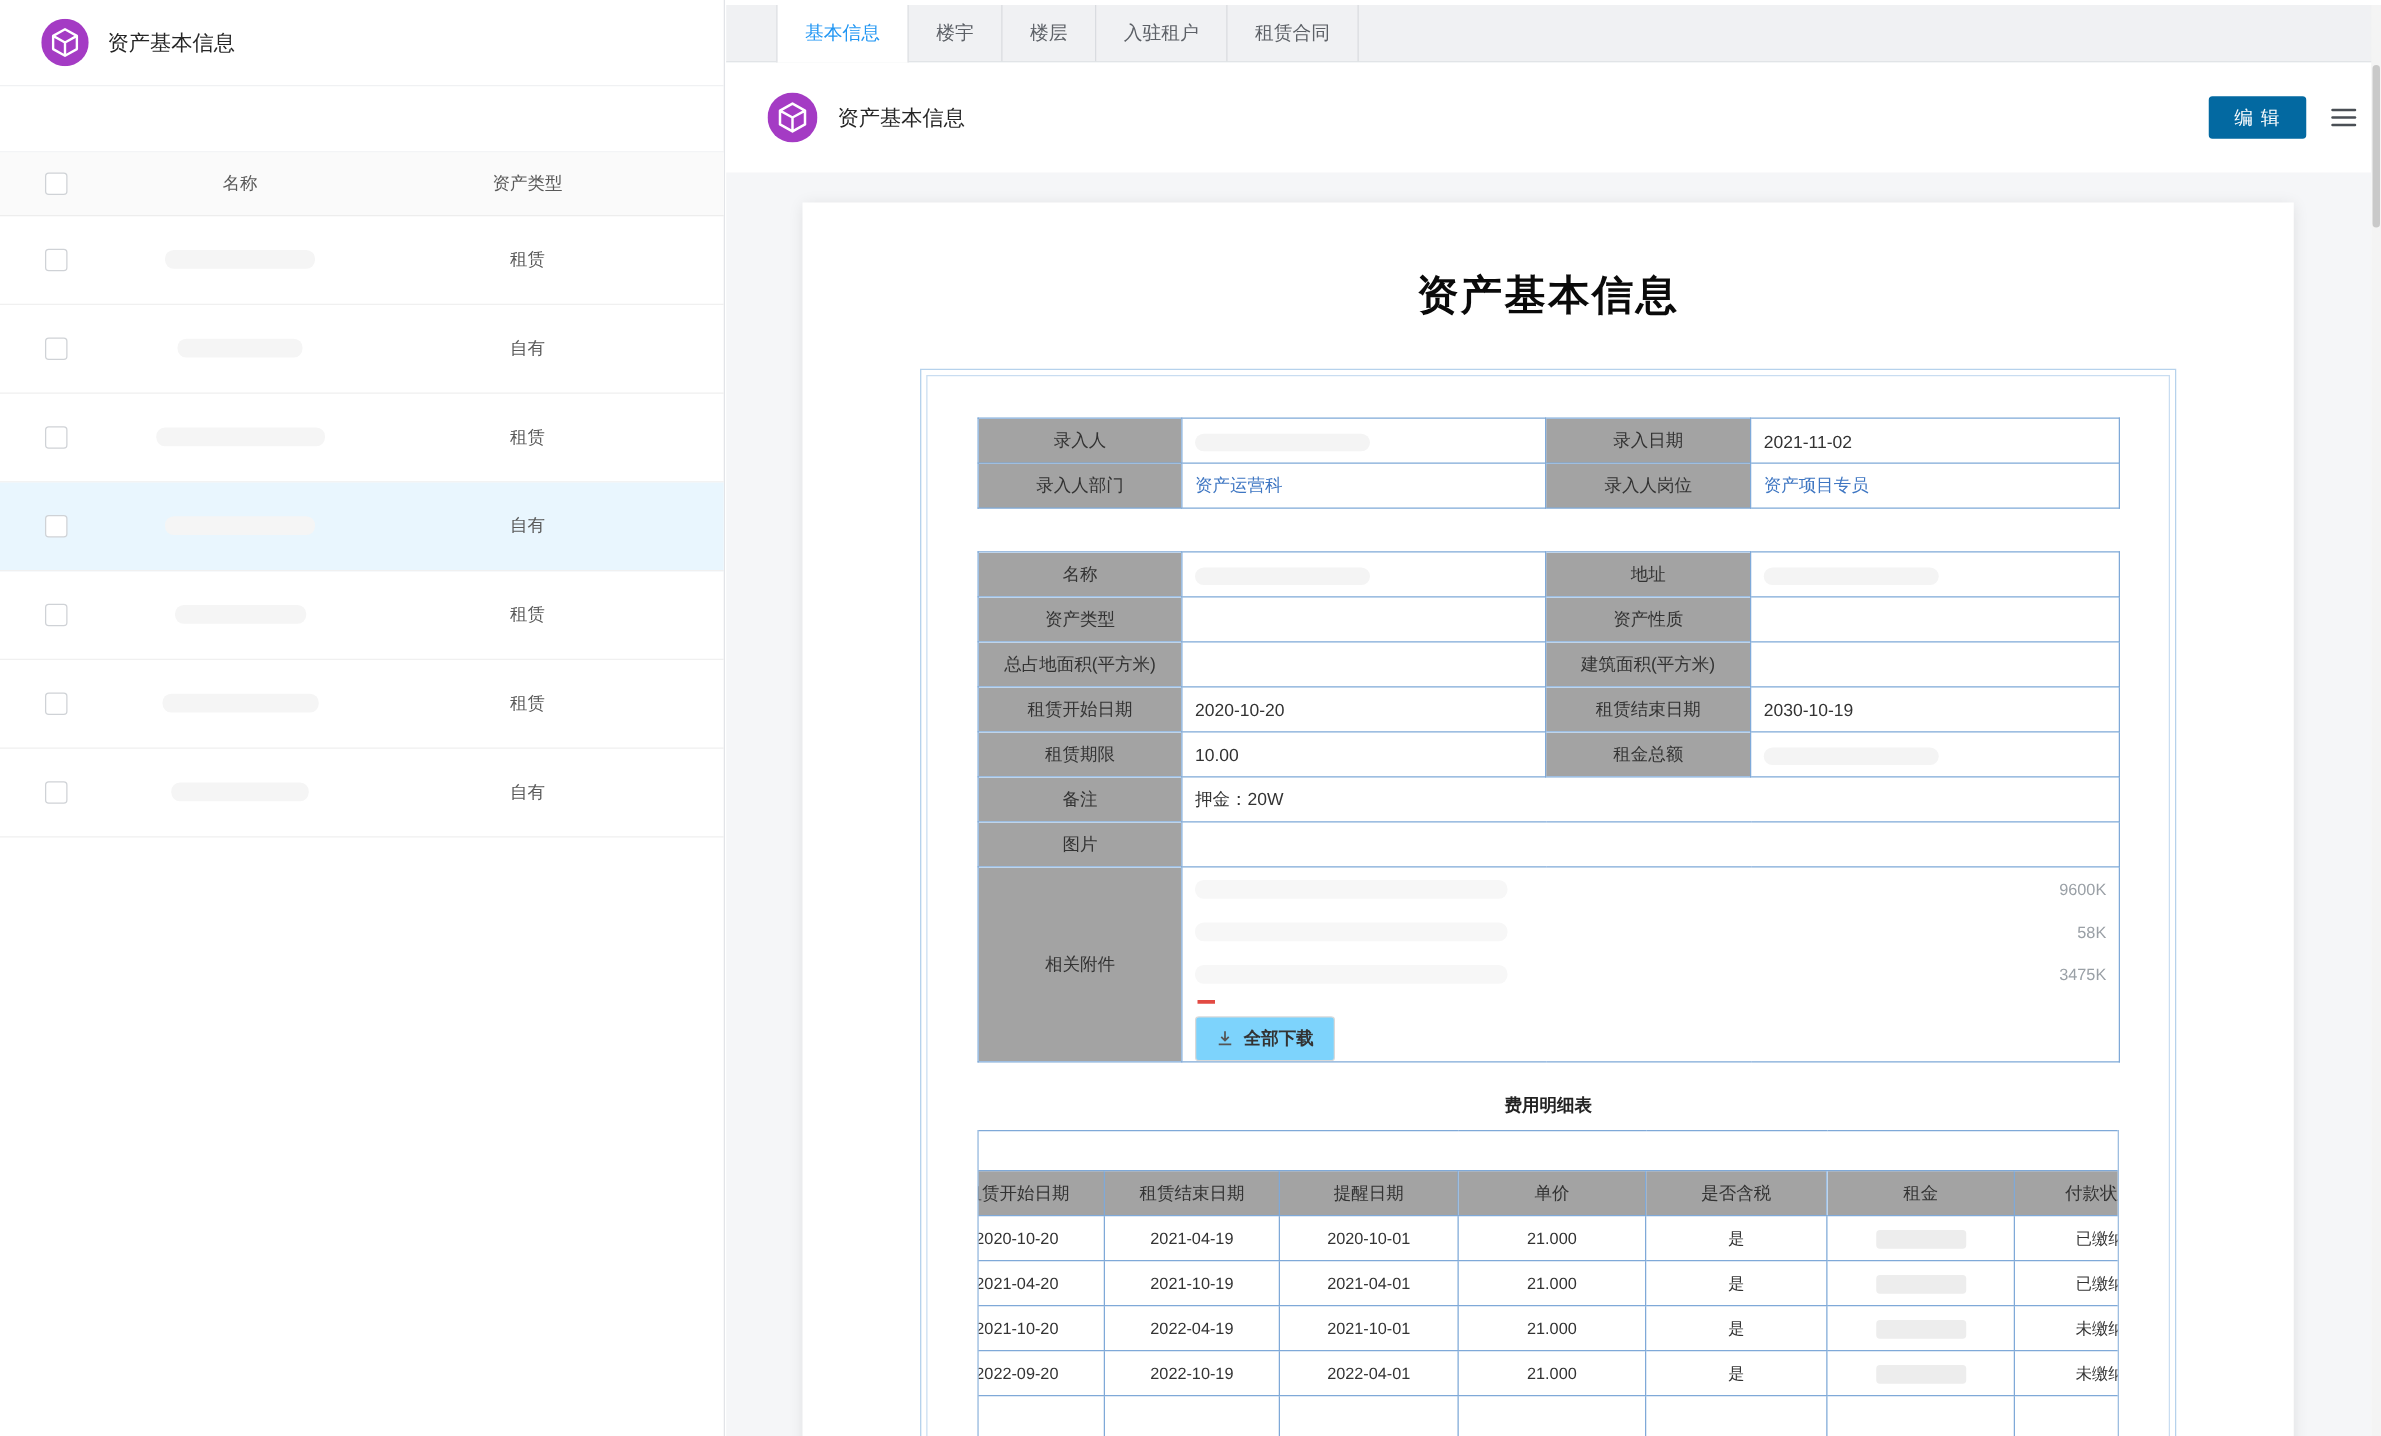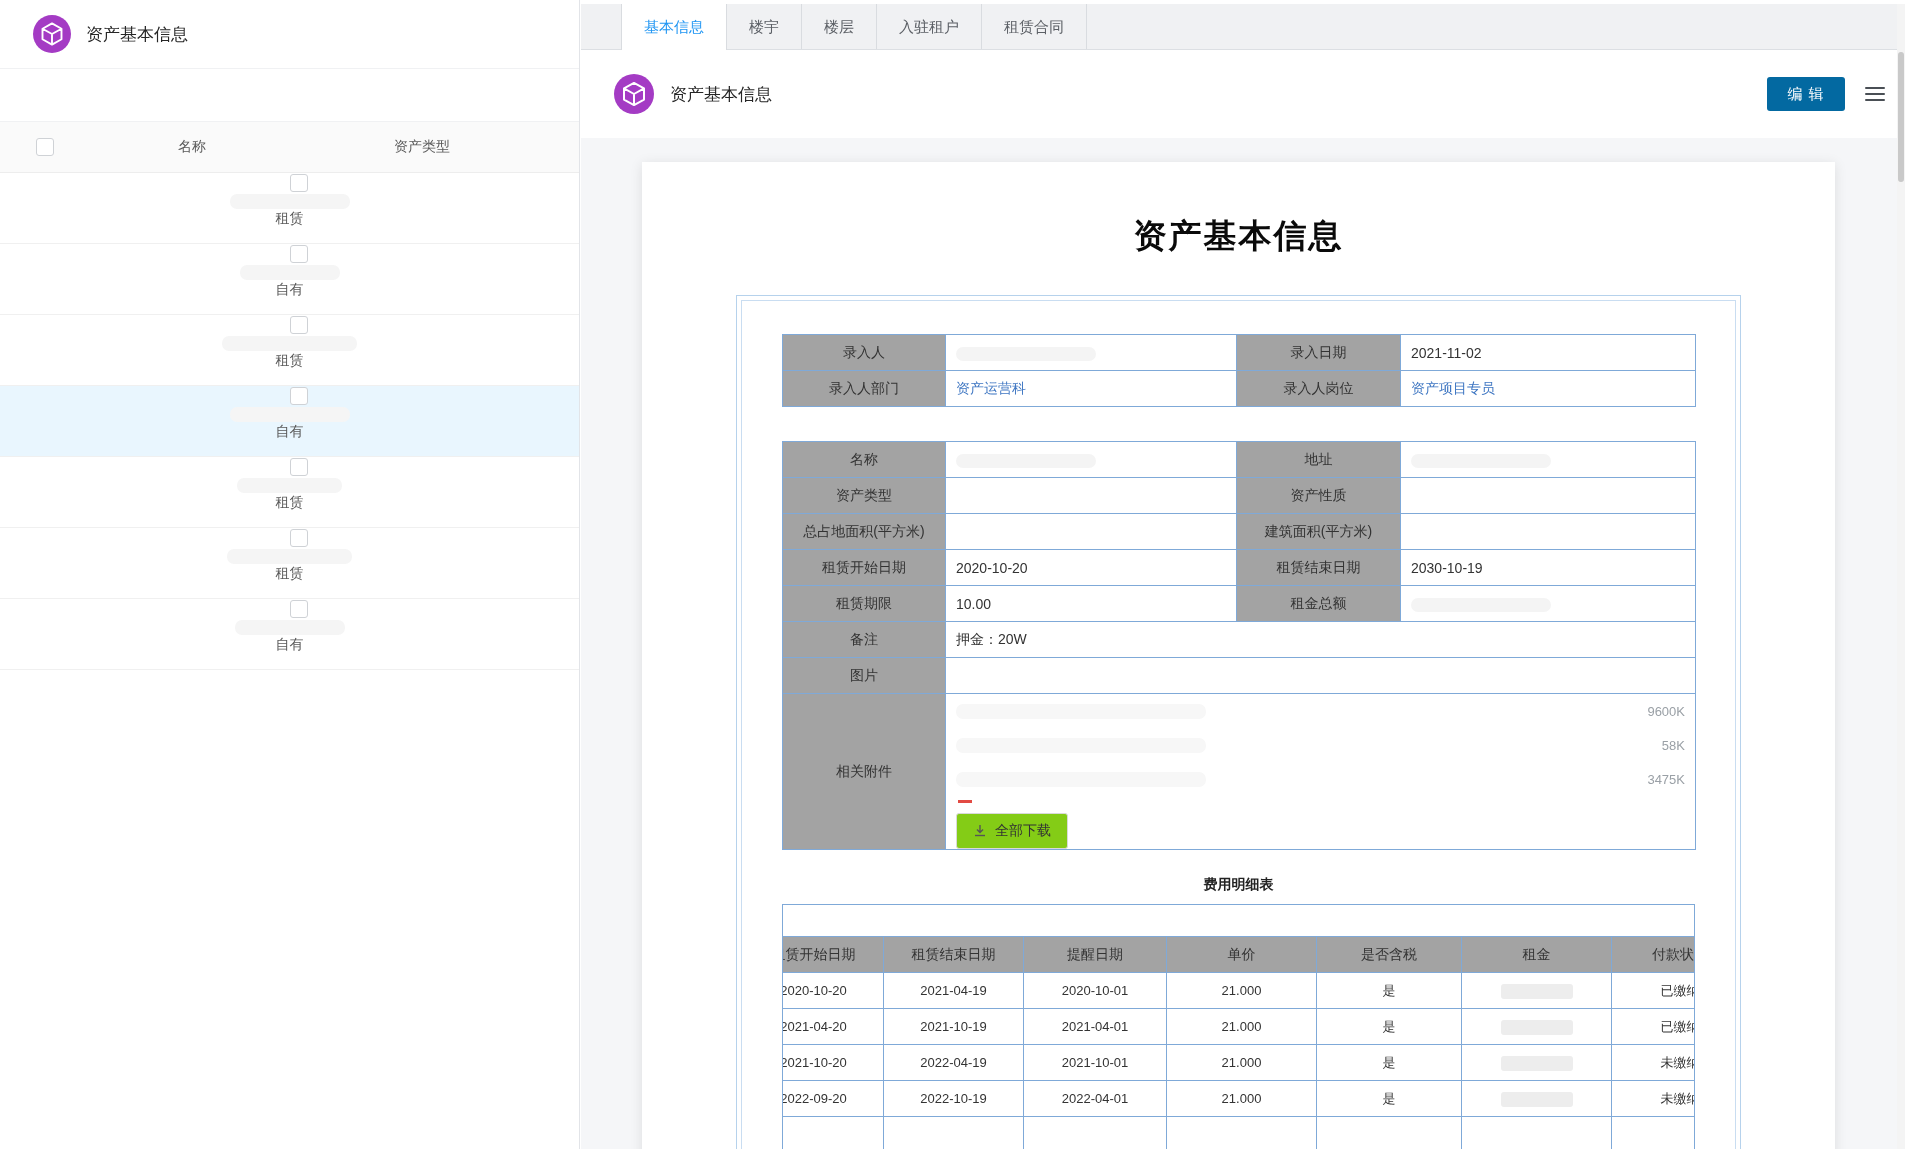--- a/index.html
+++ b/index.html
@@ -15,21 +15,21 @@
   .logo svg{width:100%;height:100%;display:block;}
   .lp-title{font-size:17px;color:#262626;}
   .lp-sub{height:52px;border-bottom:1px solid #f0f1f3;}
   .lp-thead{height:50px;background:#fafafa;display:flex;align-items:center;
             border-bottom:1px solid #ededed;font-size:14px;color:#595959;}
   .lp-col-check{width:72px;padding-left:36px;box-sizing:border-box;flex:none;}
   .lp-col-name{width:240px;text-align:center;flex:none;}
   .lp-col-type{width:220px;text-align:center;flex:none;font-size:14px;color:#595959;}
   .checkbox{display:inline-block;width:16px;height:16px;border:1px solid #cfd2d6;
             border-radius:3px;background:#fff;vertical-align:middle;}
-  .lp-row{height:70px;display:flex;align-items:center;border-bottom:1px solid #f0f0f0;flex-direction:column;}
+  .lp-row{height:70px;display:flex;align-items:center;border-bottom:1px solid #f0f0f0;}
   .lp-row.hl{background:#e9f6fe;}
   .redact{display:inline-block;height:15px;border-radius:7px;background:#f5f5f5;vertical-align:middle;}
 
   
   .right-panel{position:absolute;left:581px;top:4px;right:0;height:100%;background:#fff;}
   .tabbar{height:46px;background:#f0f1f3;border-bottom:1px solid #dcdfe3;display:flex;
           padding-left:40px;box-sizing:border-box;}
   .tab{height:45px;line-height:45px;padding:0 22px;font-size:15px;color:#5c6066;
        border-right:1px solid #d9dce0;cursor:pointer;white-space:nowrap;}
   .tab:first-child{border-left:1px solid #d9dce0;}
@@ -59,23 +59,23 @@
   .tbl td.lbl{background:#a3a3a3;text-align:center;padding:0 4px;}
   .tbl2{margin-top:34px;}
   .link{color:#3e76c2;cursor:pointer;}
   .redact-doc{display:inline-block;width:140px;height:14px;background:#f4f4f4;border-radius:7px;
               vertical-align:middle;}
   .att-cell{height:184px;vertical-align:top;padding:8px 12px;}
   .att-row{display:flex;justify-content:space-between;align-items:center;height:34px;gap:32px;}
   .att-name{width:250px;background:#f7f7f7;}
   .att-size{color:#9aa0a6;font-size:13px;}
   .red-dash{width:14px;height:3px;background:#e24a43;margin:4px 0 8px 2px;}
-  .dl-btn{display:inline-flex;align-items:center;gap:8px;height:36px;padding:0 16px;background:#84cc16;
+  .dl-btn{display:inline-flex;align-items:center;gap:8px;height:36px;padding:0 16px;background:#7dd3fc;
           border:1px solid #d9d9d9;border-radius:3px;font-size:14px;color:#333;font-family:inherit;
-          cursor:pointer;margin-top:2px;}
+          cursor:pointer;margin-top:2px;font-weight:bold;}
   .dl-icon{width:14px;height:14px;}
 
   .fee-title{text-align:center;font-size:14px;font-weight:600;color:#222;margin:26px 0 10px;}
   .fee-wrap{overflow:hidden;border-left:1px solid #7fa9d8;border-right:1px solid #7fa9d8;}
   .tbl.fee{width:1005px;margin-left:-40px;}
   .filter-row td{height:32px;}
   .fee td.ctr{text-align:center;padding:0 4px;font-size:13px;}
   .fee td.lbl{font-size:14px;}
   .redact-rent{display:inline-block;width:72px;height:15px;background:#ededed;border-radius:3px;
                vertical-align:middle;}

